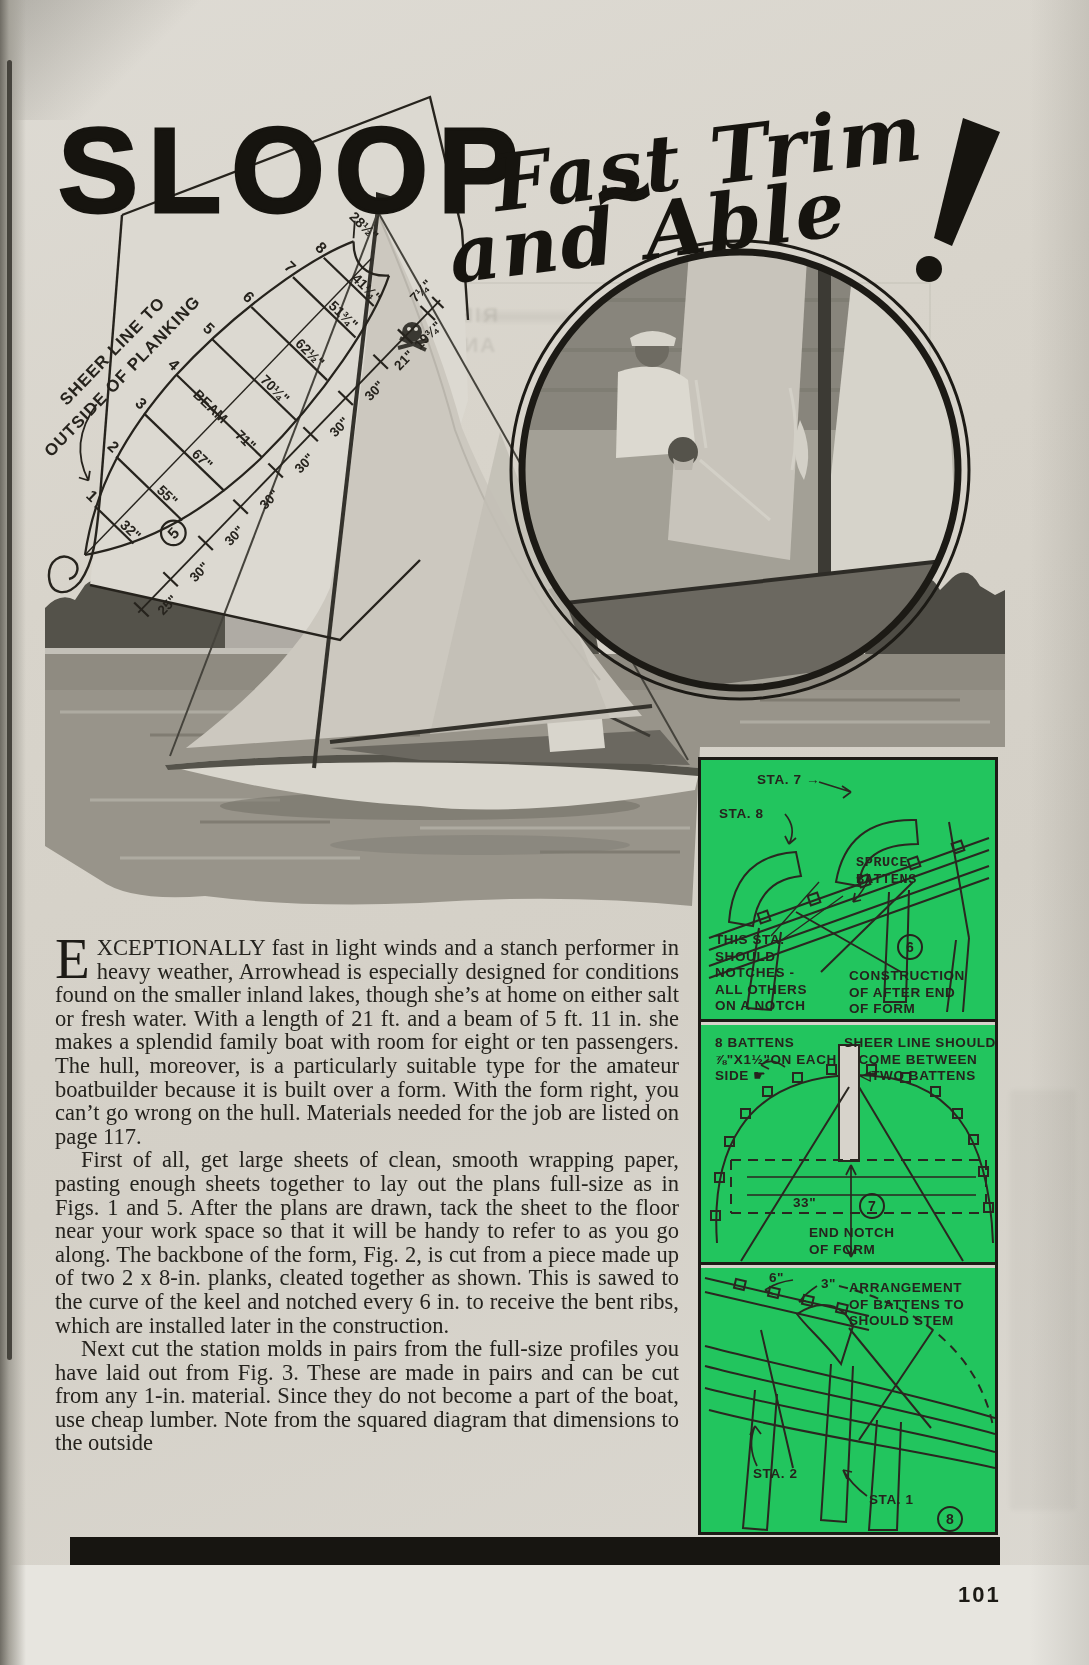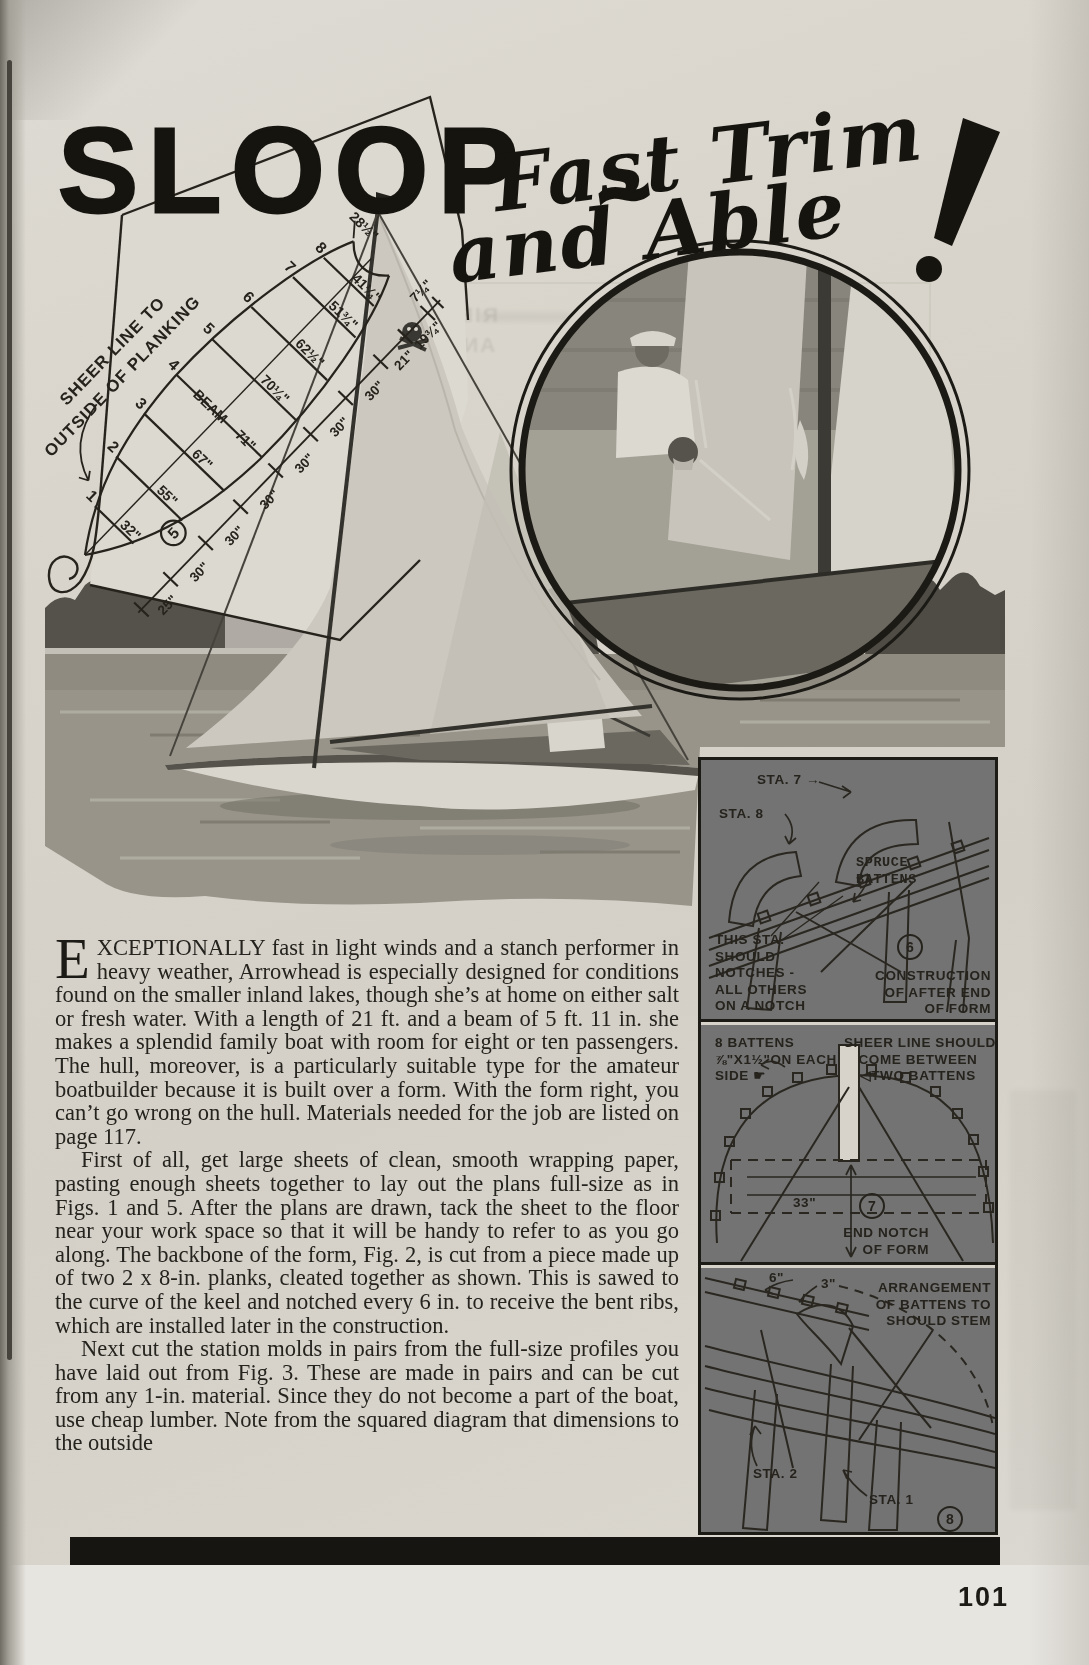--- a/index.html
+++ b/index.html
@@ -34,31 +34,31 @@
 
   
   #article{left:55px;top:936px;width:624px;color:#25231e;font-family:"Liberation Serif",serif;
            font-size:22.5px;line-height:23.6px;text-align:justify;}
   #article p{margin:0;}
   #article p.ind{text-indent:26px;}
   #dropcap{float:left;font-size:57px;line-height:42px;padding:2px 7px 0 0;font-family:"Liberation Serif",serif;color:#1d1b16;}
 
   
   #sidebar{left:698px;top:757px;width:300px;height:778px;border:3px solid #1d1b16;background:#d7d3cb;box-sizing:border-box;}
-  .panel{position:absolute;left:0;width:294px;box-sizing:border-box;background:#737373;}
+  .panel{position:absolute;left:0;width:294px;box-sizing:border-box;background:#22c55e;}
   #panel6{top:0;height:262px;border-bottom:3px solid #1d1b16;}
   #panel7{top:265px;height:240px;border-bottom:3px solid #1d1b16;}
   #panel8{top:508px;height:264px;}
   .dlabel{position:absolute;color:#26231d;font-size:13.5px;font-weight:bold;letter-spacing:.6px;line-height:16.5px;white-space:nowrap;}
-  .dcap{text-align:right;}
+  .dcap{text-align:left;}
   .circnum{position:absolute;width:22px;height:22px;border:2px solid #26231d;border-radius:50%;
            text-align:center;font-size:14px;font-weight:bold;line-height:22px;color:#26231d;}
 
   #black-bar{left:70px;top:1537px;width:930px;height:28px;background:#171511;}
-  #page-num{left:958px;top:1582px;font-size:27px;font-weight:bold;color:#1c1a15;letter-spacing:2px;}
+  #page-num{left:958px;top:1582px;font-size:22px;font-weight:bold;color:#1c1a15;letter-spacing:2px;}
 
   svg{position:absolute;left:0;top:0;}
   svg text{font-family:"Liberation Sans",sans-serif;}
 </style>
 </head>
 <body>
 
 <div id="page">
 
   <div class="abs" id="bottom-strip"></div>

